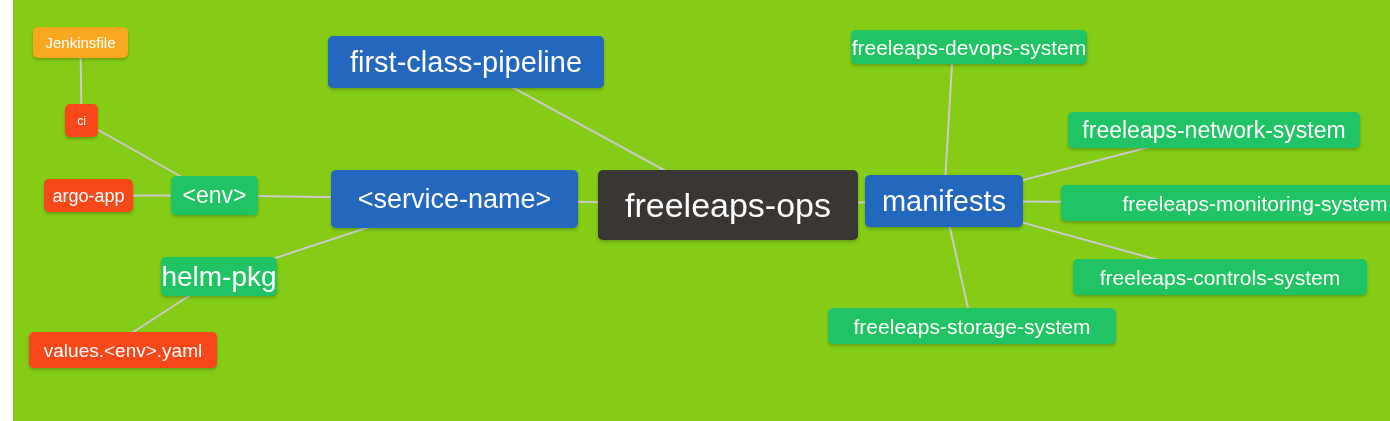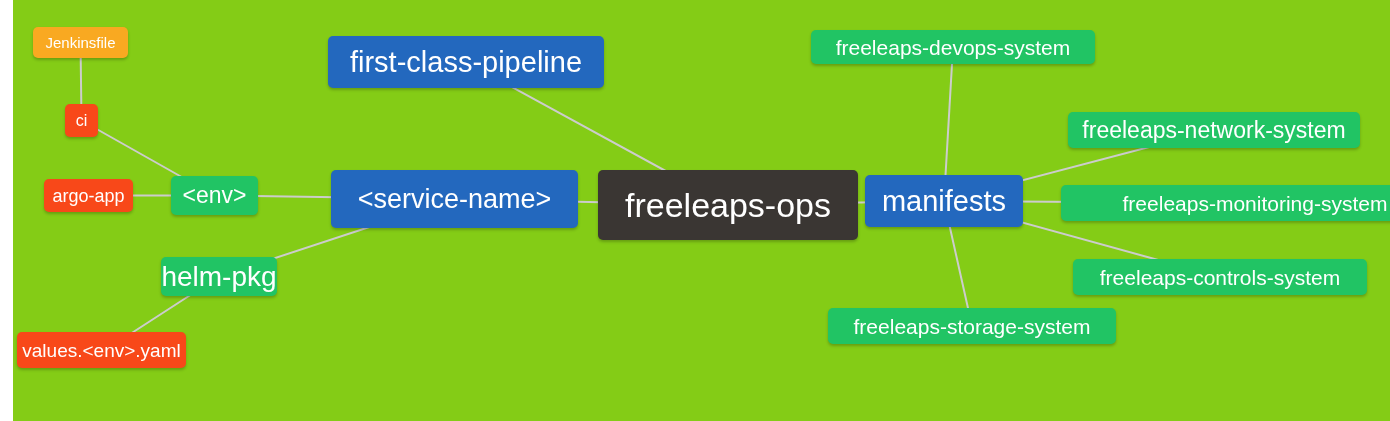--- a/index.html
+++ b/index.html
@@ -53,28 +53,28 @@
       <line x1="453" y1="62" x2="715" y2="205" stroke="#cccccc" stroke-width="2" stroke-linecap="round"></line>
       <line x1="715" y1="205" x2="931" y2="201" stroke="#cccccc" stroke-width="2" stroke-linecap="round"></line>
       <line x1="931" y1="201" x2="940" y2="47" stroke="#cccccc" stroke-width="2" stroke-linecap="round"></line>
       <line x1="931" y1="201" x2="1201" y2="130" stroke="#cccccc" stroke-width="2" stroke-linecap="round"></line>
       <line x1="931" y1="201" x2="1212" y2="203" stroke="#cccccc" stroke-width="2" stroke-linecap="round"></line>
       <line x1="931" y1="201" x2="1207" y2="277" stroke="#cccccc" stroke-width="2" stroke-linecap="round"></line>
       <line x1="931" y1="201" x2="959" y2="326" stroke="#cccccc" stroke-width="2" stroke-linecap="round"></line>
     </svg>
   <div id="nodes-layer">
       <div class="node" style="left: 20px; top: 27px; width: 95px; height: 31px; font-size: 15px; background: rgb(249, 169, 33); color: rgb(255, 255, 255);">Jenkinsfile</div>
-      <div class="node" style="left: 52px; top: 104px; width: 33px; height: 33px; font-size: 16px; background: rgb(248, 72, 25); color: rgb(255, 255, 255);">ci</div>
+      <div class="node" style="left: 52px; top: 104px; width: 33px; height: 33px; font-size: 12px; background: rgb(248, 72, 25); color: rgb(255, 255, 255);">ci</div>
       <div class="node" style="left: 31px; top: 179px; width: 89px; height: 33px; font-size: 18px; background: rgb(248, 72, 25); color: rgb(255, 255, 255);">argo-app</div>
       <div class="node" style="left: 158px; top: 176px; width: 87px; height: 39px; font-size: 23px; background: rgb(33, 196, 100); color: rgb(255, 255, 255);">&lt;env&gt;</div>
       <div class="node" style="left: 148px; top: 257px; width: 116px; height: 39px; font-size: 28px; background: rgb(33, 196, 100); color: rgb(255, 255, 255);">helm-pkg</div>
-      <div class="node" style="left: 4px; top: 332px; width: 169px; height: 36px; font-size: 19px; background: rgb(248, 72, 25); color: rgb(255, 255, 255);">values.&lt;env&gt;.yaml</div>
+      <div class="node" style="left: 16px; top: 332px; width: 188px; height: 36px; font-size: 19px; background: rgb(248, 72, 25); color: rgb(255, 255, 255);">values.&lt;env&gt;.yaml</div>
       <div class="node" style="left: 315px; top: 36px; width: 276px; height: 52px; font-size: 29px; background: rgb(35, 104, 190); color: rgb(255, 255, 255);">first-class-pipeline</div>
       <div class="node" style="left: 318px; top: 170px; width: 247px; height: 58px; font-size: 27px; background: rgb(35, 104, 190); color: rgb(255, 255, 255);">&lt;service-name&gt;</div>
       <div class="node" style="left: 585px; top: 170px; width: 260px; height: 70px; font-size: 34px; background: rgb(58, 54, 51); color: rgb(255, 255, 255);">freeleaps-ops</div>
       <div class="node" style="left: 852px; top: 175px; width: 158px; height: 52px; font-size: 29px; background: rgb(35, 104, 190); color: rgb(255, 255, 255);">manifests</div>
-      <div class="node" style="left: 798px; top: 30px; width: 284px; height: 34px; font-size: 21px; background: rgb(33, 196, 100); color: rgb(255, 255, 255);">freeleaps-devops-system</div>
+      <div class="node" style="left: 838px; top: 30px; width: 236px; height: 34px; font-size: 21px; background: rgb(33, 196, 100); color: rgb(255, 255, 255);">freeleaps-devops-system</div>
       <div class="node" style="left: 1055px; top: 112px; width: 292px; height: 36px; font-size: 23px; background: rgb(33, 196, 100); color: rgb(255, 255, 255);">freeleaps-network-system</div>
       <div class="node" style="left: 1048px; top: 185px; width: 388px; height: 36px; font-size: 21px; background: rgb(33, 196, 100); color: rgb(255, 255, 255);">freeleaps-monitoring-system</div>
       <div class="node" style="left: 1060px; top: 259px; width: 294px; height: 36px; font-size: 21px; background: rgb(33, 196, 100); color: rgb(255, 255, 255);">freeleaps-controls-system</div>
       <div class="node" style="left: 815px; top: 308px; width: 288px; height: 36px; font-size: 21px; background: rgb(33, 196, 100); color: rgb(255, 255, 255);">freeleaps-storage-system</div>
     </div>
 </div>
 
 </body></html>

